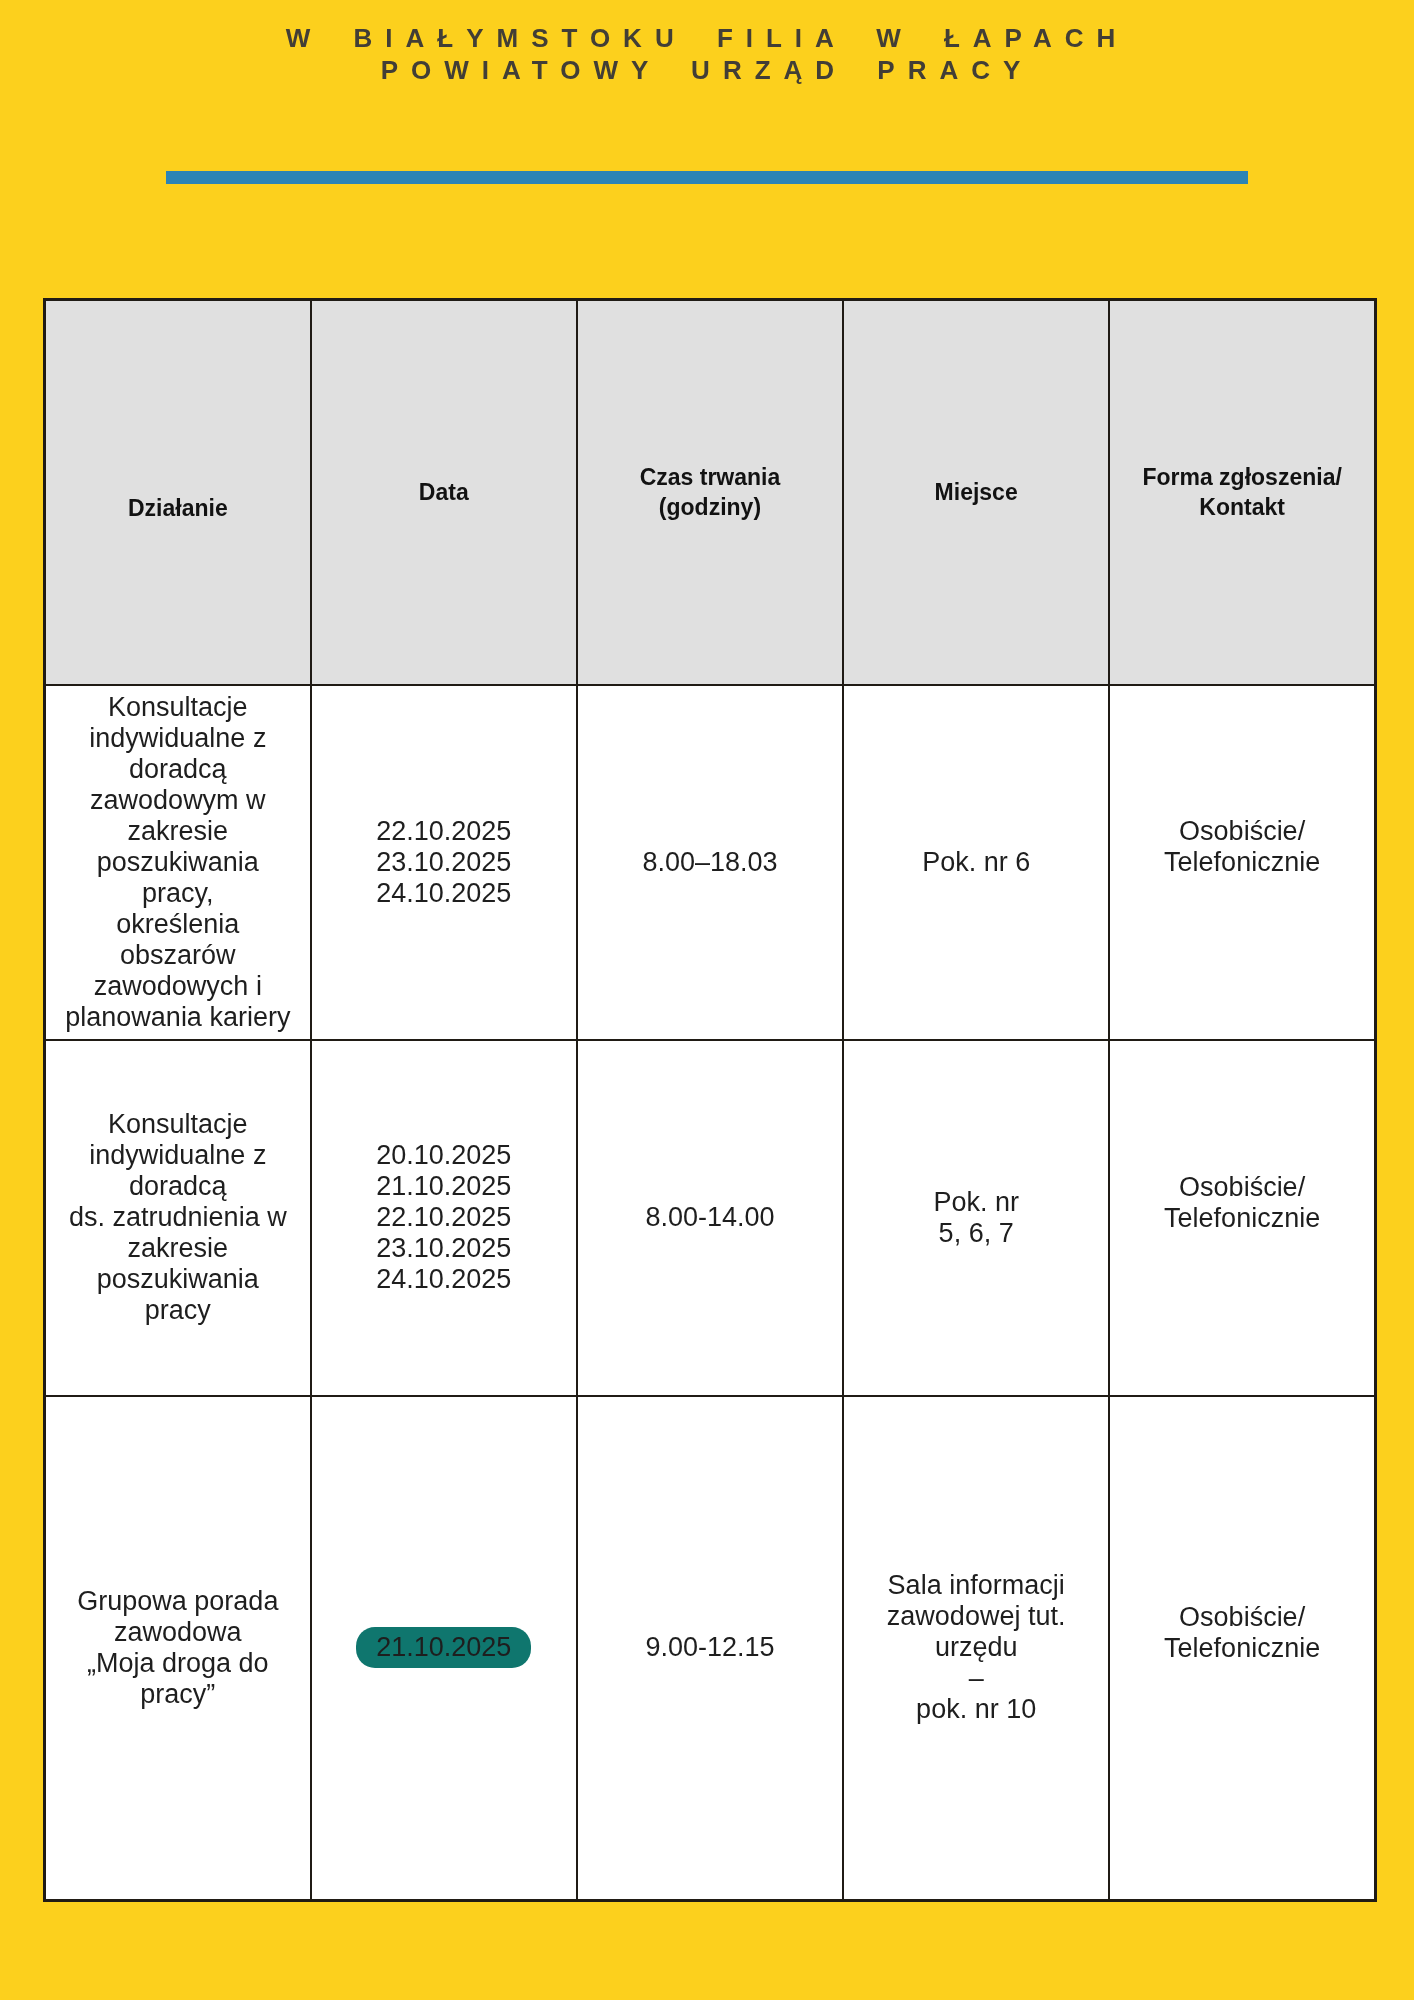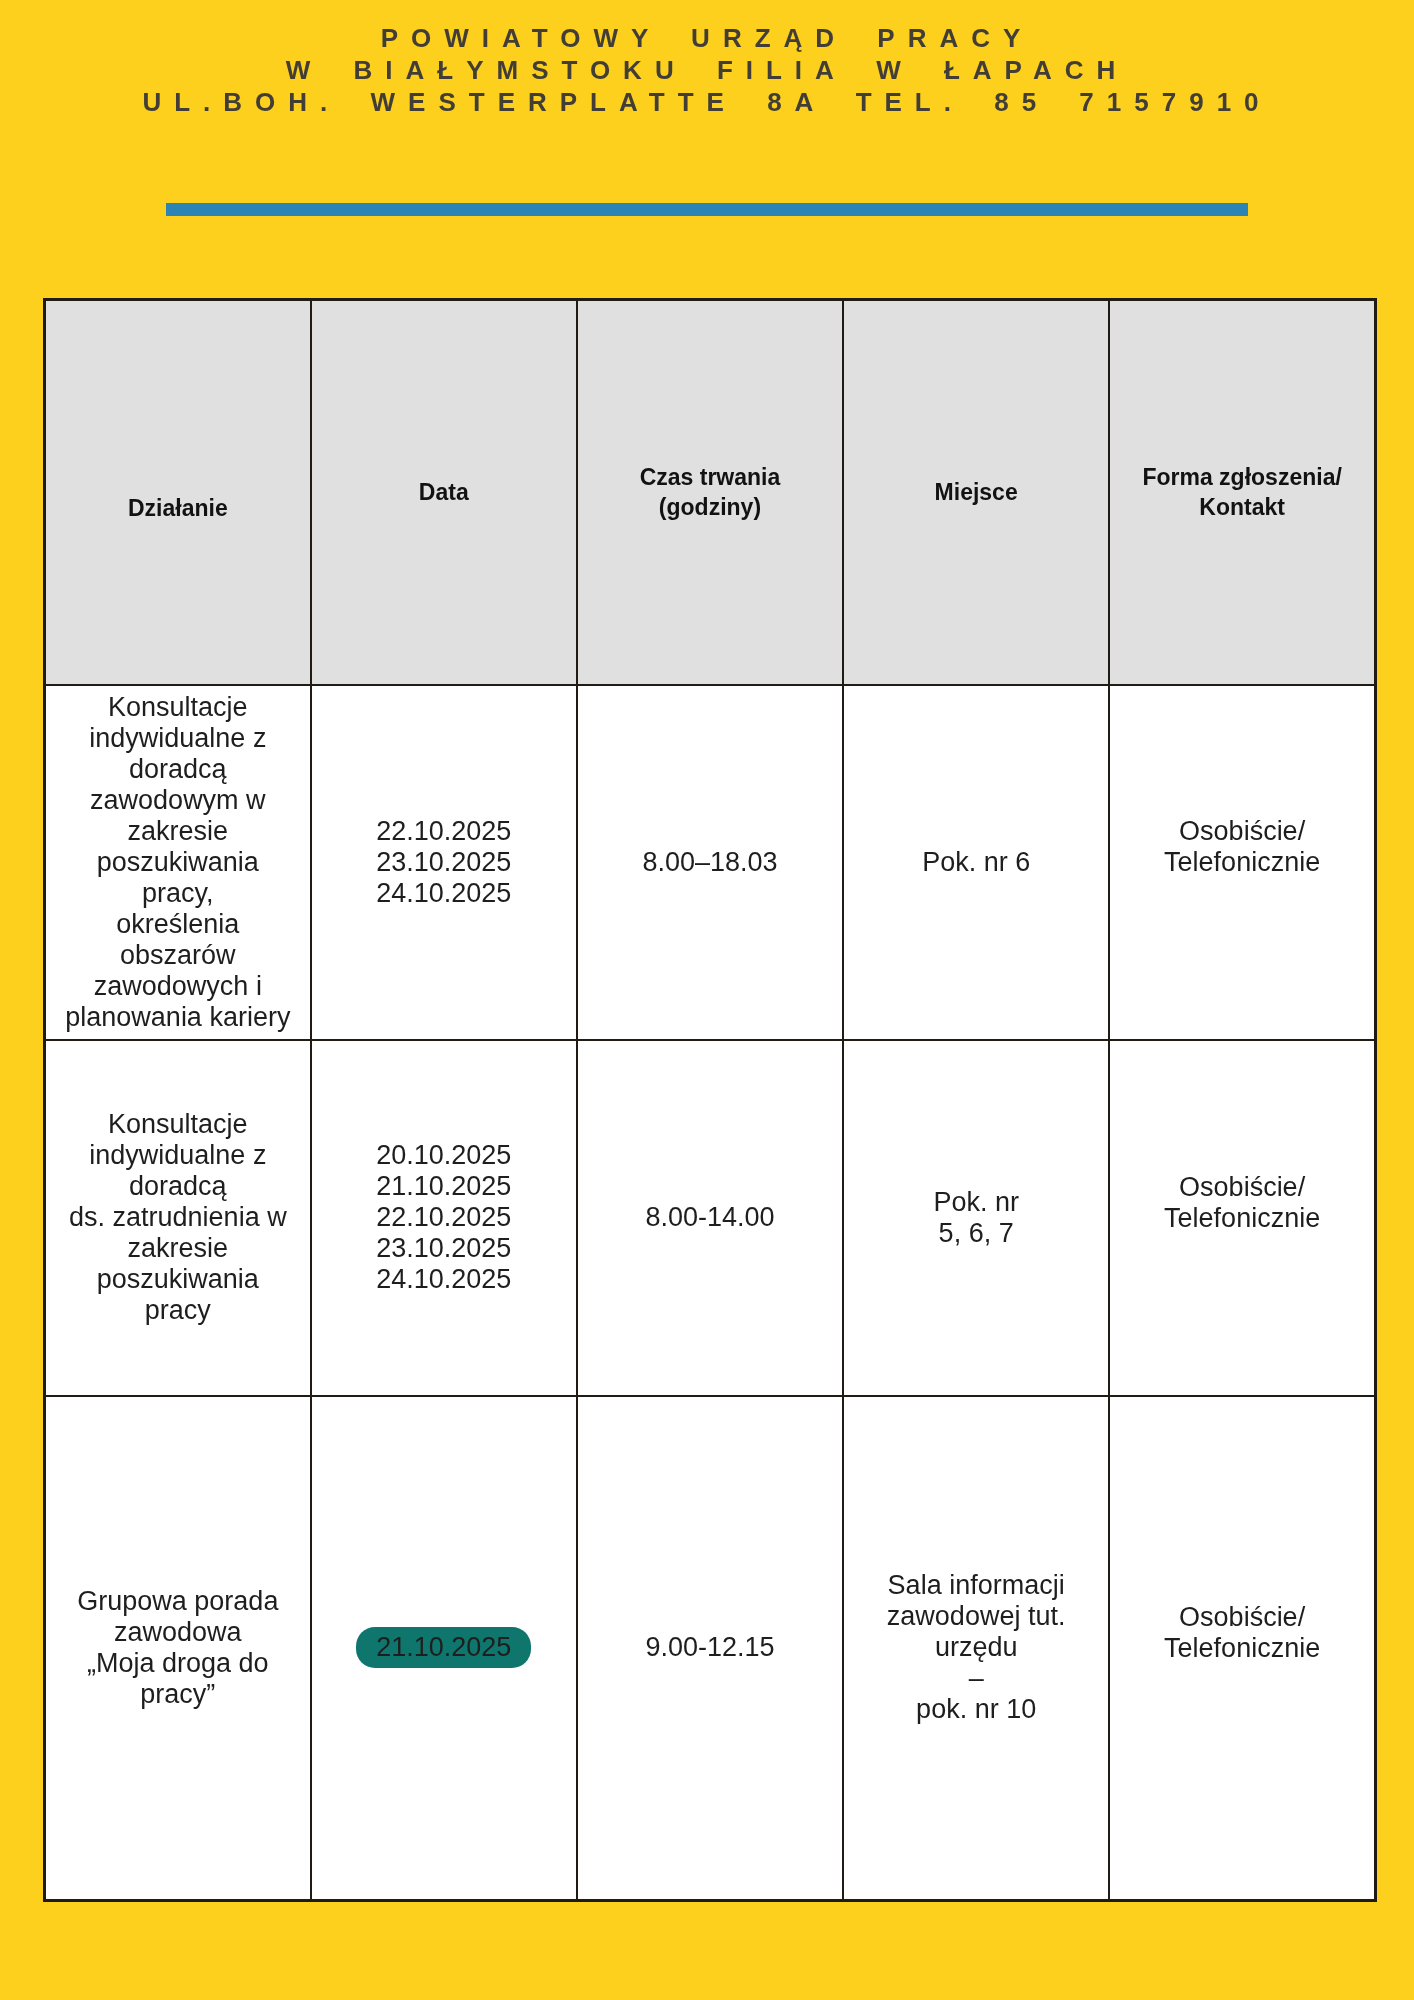--- a/index.html
+++ b/index.html
@@ -64,23 +64,22 @@
     padding:5px 20px;
     white-space:nowrap;
   }
 </style>
 </head>
 <body>
 
 <div class="page">
 
   <div class="hdr-block">
+    <div class="hline">W BIAŁYMSTOKU FILIA W ŁAPACH</div>
     <div class="hline">POWIATOWY URZĄD PRACY</div>
-    <div class="hline">W BIAŁYMSTOKU FILIA W ŁAPACH</div>
-    <div class="hline">UL.BOH. WESTERPLATTE 8A TEL. 85 7157910</div>
     <div class="divider"></div>
   </div>
 
   <div class="tblwrap">
     <table class="schedule">
       <colgroup>
           <col>
           <col>
           <col>
           <col>

